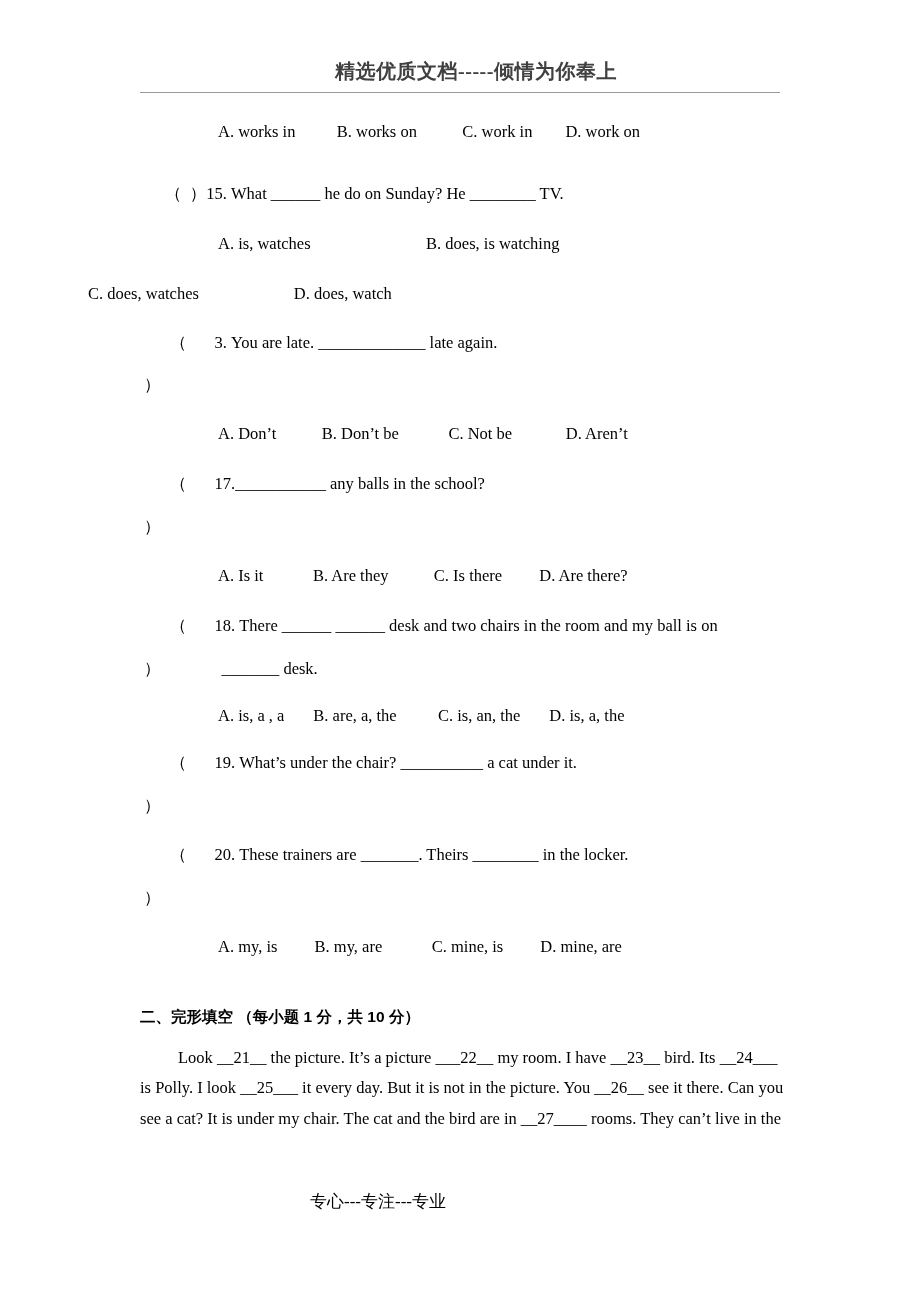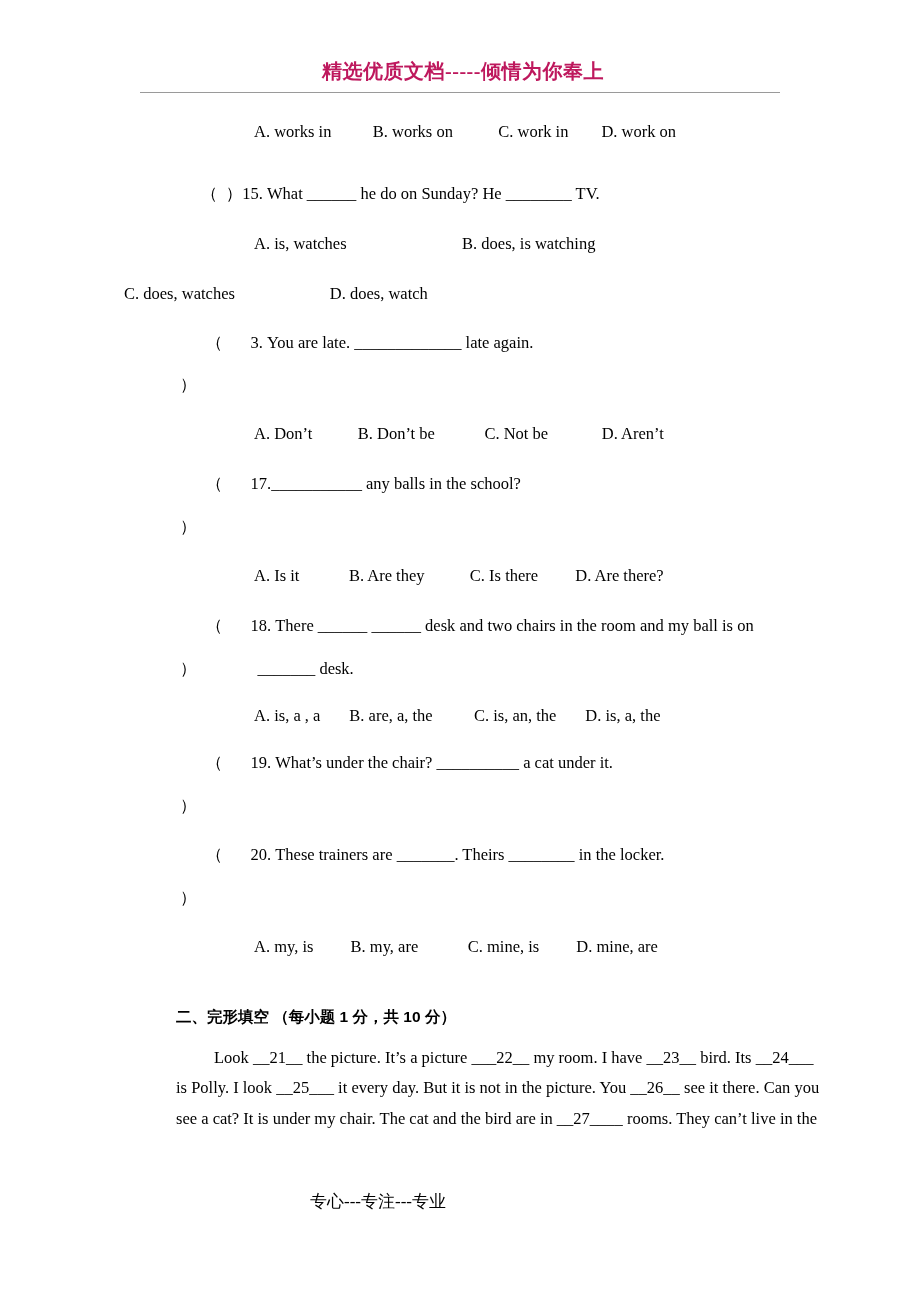--- a/index.html
+++ b/index.html
@@ -17,42 +17,41 @@
   }
   .page {
     position: relative;
     width: 920px;
     height: 1302px;
     box-sizing: border-box;
   }
   .header {
     position: absolute;
     top: 58px;
-    left: 143px;
+    left: 156px;
     width: 640px;
     text-align: center;
     font-family: "Liberation Serif", serif;
     font-size: 20px;
     font-weight: bold;
-    color: #be185d;
+    color: #404040;
     letter-spacing: 0.5px;
   }
   .header-rule {
     position: absolute;
     top: 92px;
     left: 140px;
     width: 640px;
     border-bottom: 1px solid #9a9a9a;
   }
   .content {
     position: absolute;
     top: 112px;
     left: 0;
     width: 764px;
-    padding-left: 36px;
   }
   .line {
     position: relative;
     font-size: 16.5px;
     line-height: 1.25;
     white-space: pre-wrap;
   }
   .footer {
     position: absolute;
     top: 1190px;

